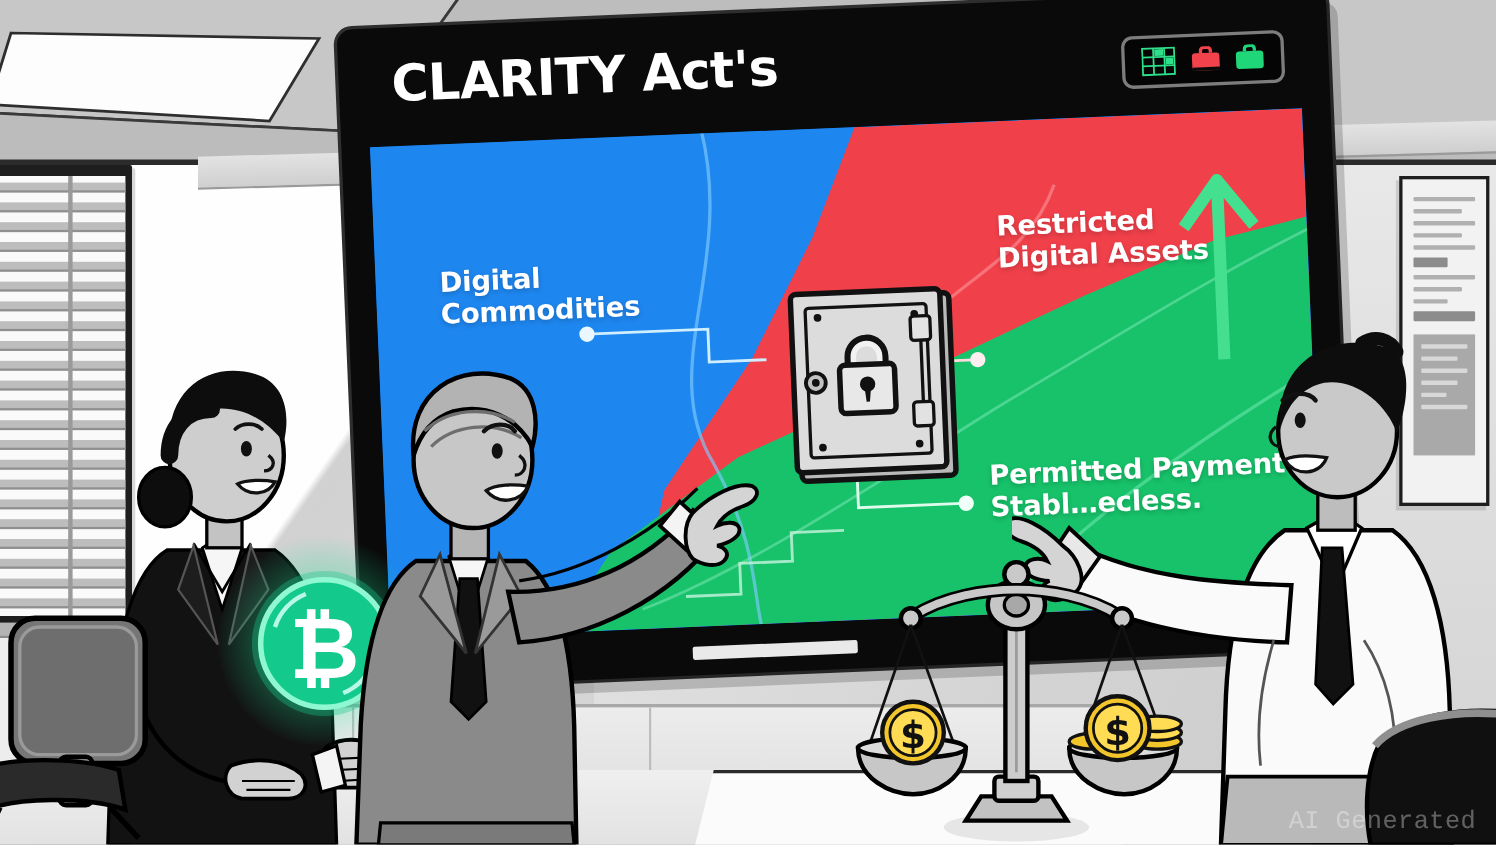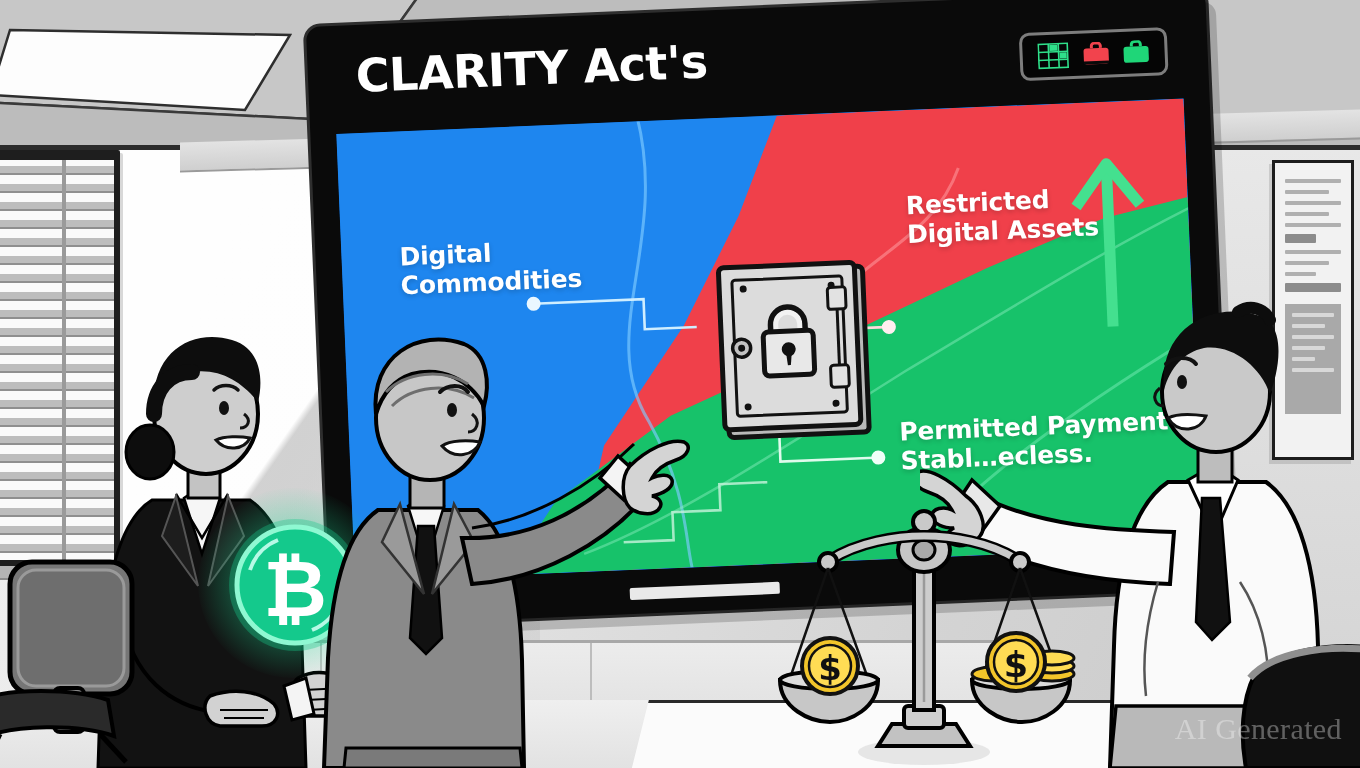--- a/index.html
+++ b/index.html
@@ -227,25 +227,25 @@
     position: absolute;
     left: 198px; top: 488px;
     width: 190px; height: 190px;
     border-radius: 50%;
     background: radial-gradient(circle, rgba(40,230,160,0.55) 0%, rgba(30,220,150,0.28) 45%, rgba(20,200,140,0) 72%);
     pointer-events: none;
   }
 
   .watermark {
     position: absolute;
-    right: 18px; bottom: 22px;
+    right: 18px; bottom: 8px;
     color: rgba(255,255,255,0.34);
-    font-size: 30px;
+    font-size: 23px;
     letter-spacing: 0.4px;
-    font-family: Liberation Serif, serif;
+    font-family: Liberation Mono, monospace;
   }
 </style>
 </head>
 <body>
 
 <div id="stage">
 
   <div class="room-wall"></div>
   <div class="wall-shadow-diag"></div>
   <div class="wall-right-panel"></div>

